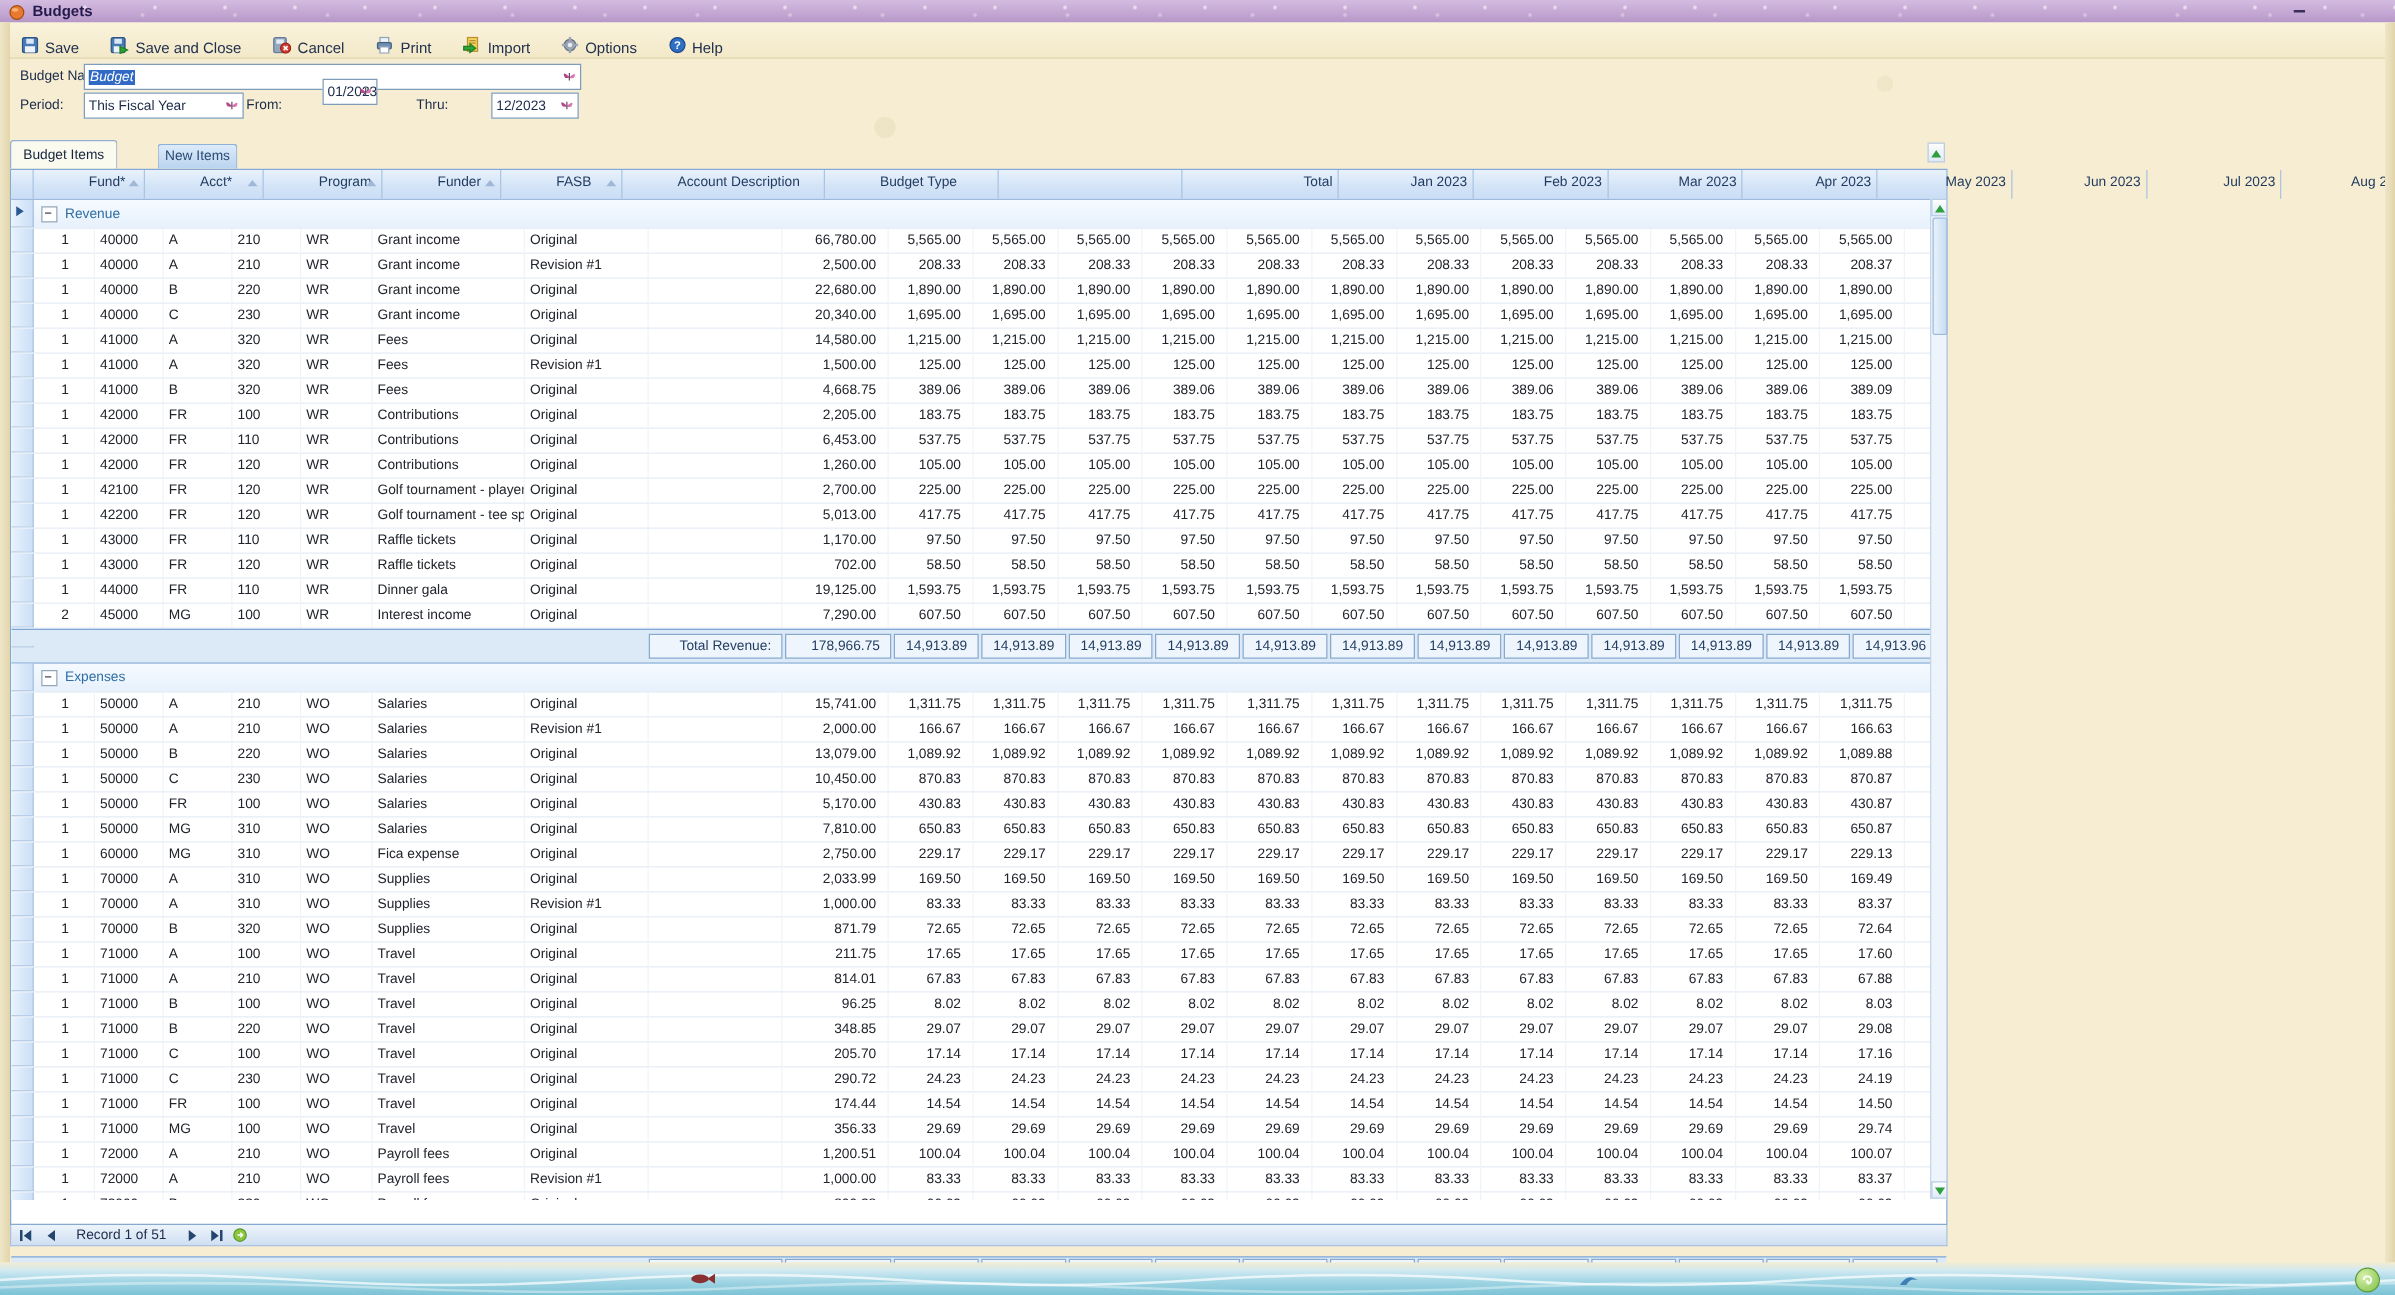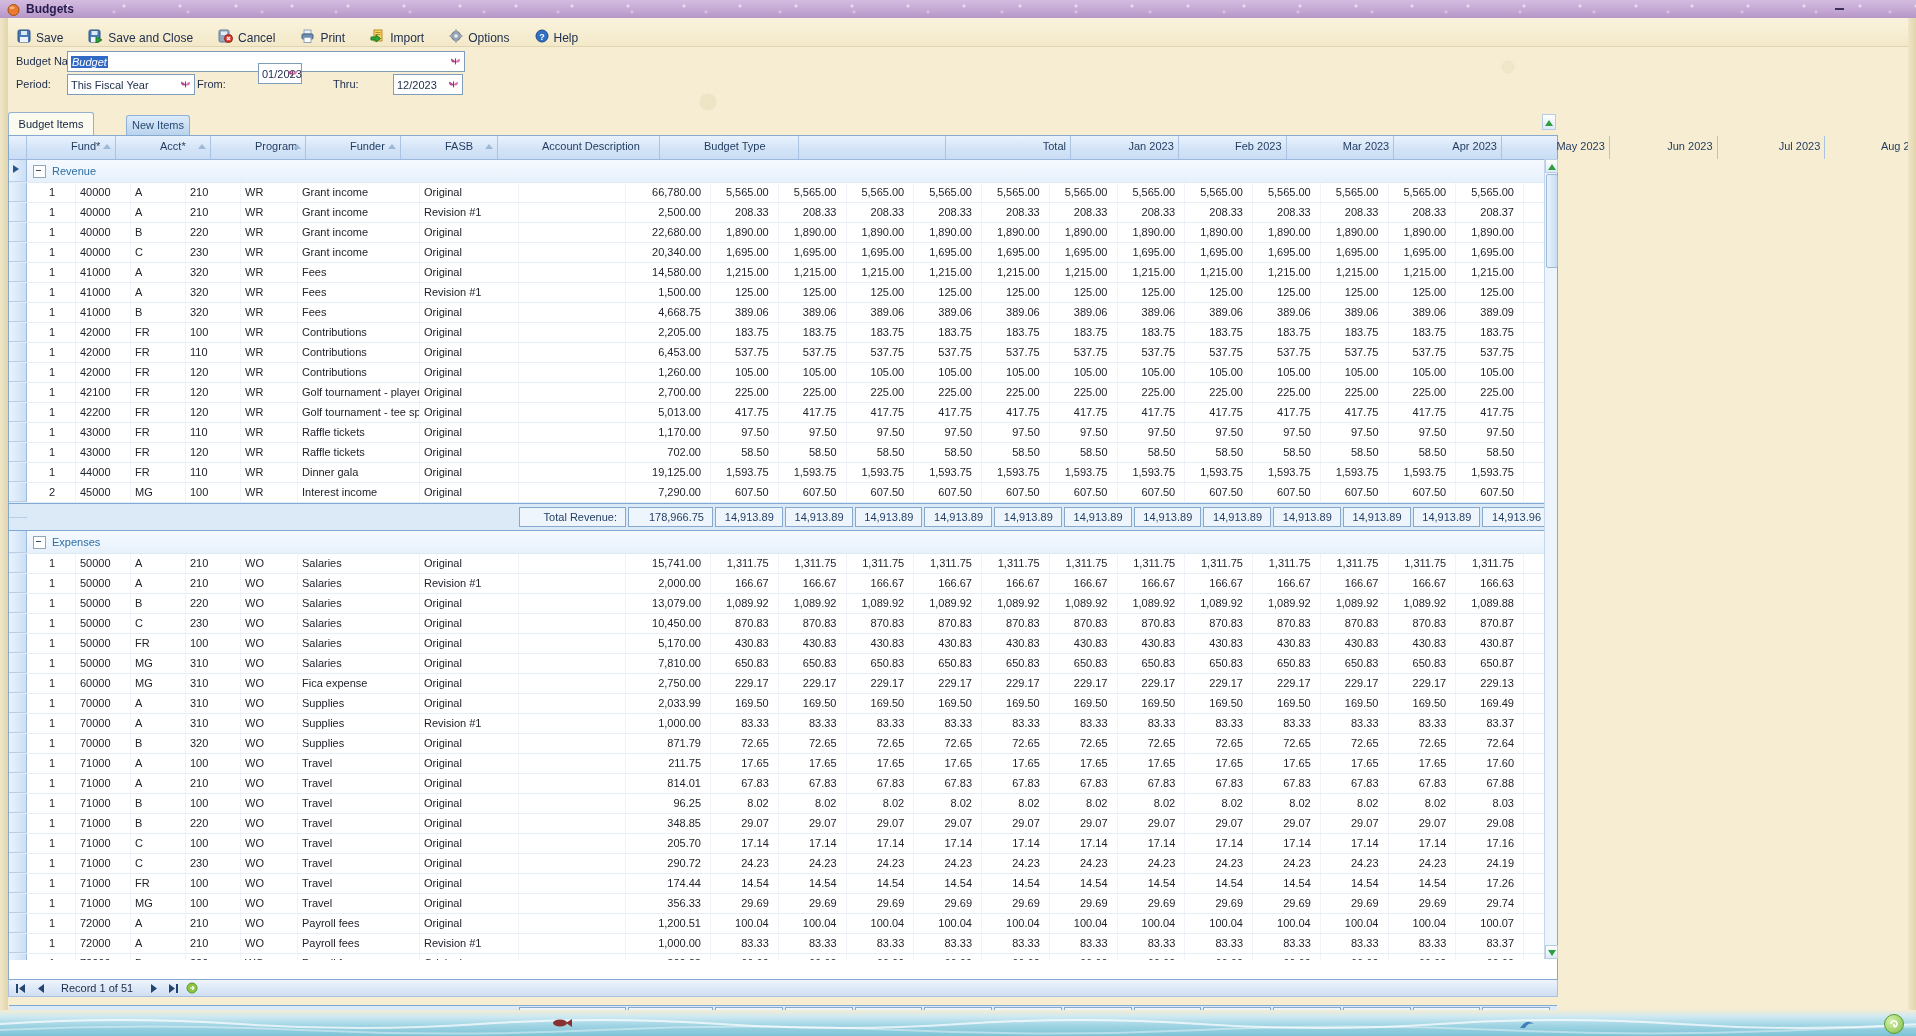--- a/index.html
+++ b/index.html
@@ -1137,21 +1137,21 @@
         <div class="dc c-m r">14.54</div>
         <div class="dc c-m r">14.54</div>
         <div class="dc c-m r">14.54</div>
         <div class="dc c-m r">14.54</div>
         <div class="dc c-m r">14.54</div>
         <div class="dc c-m r">14.54</div>
         <div class="dc c-m r">14.54</div>
         <div class="dc c-m r">14.54</div>
         <div class="dc c-m r">14.54</div>
         <div class="dc c-m r">14.54</div>
-        <div class="dc c-m r">17.26</div>
+        <div class="dc c-m r">14.50</div>
         <div class="dc c-fill"></div>
       </div>
       <div class="row">
         <div class="selcell"></div>
         <div class="dc c-fund indent">1</div>
         <div class="dc c-acct">71000</div>
         <div class="dc c-prog">MG</div>
         <div class="dc c-fndr">100</div>
         <div class="dc c-fasb">WO</div>
         <div class="dc c-desc">Travel</div>

